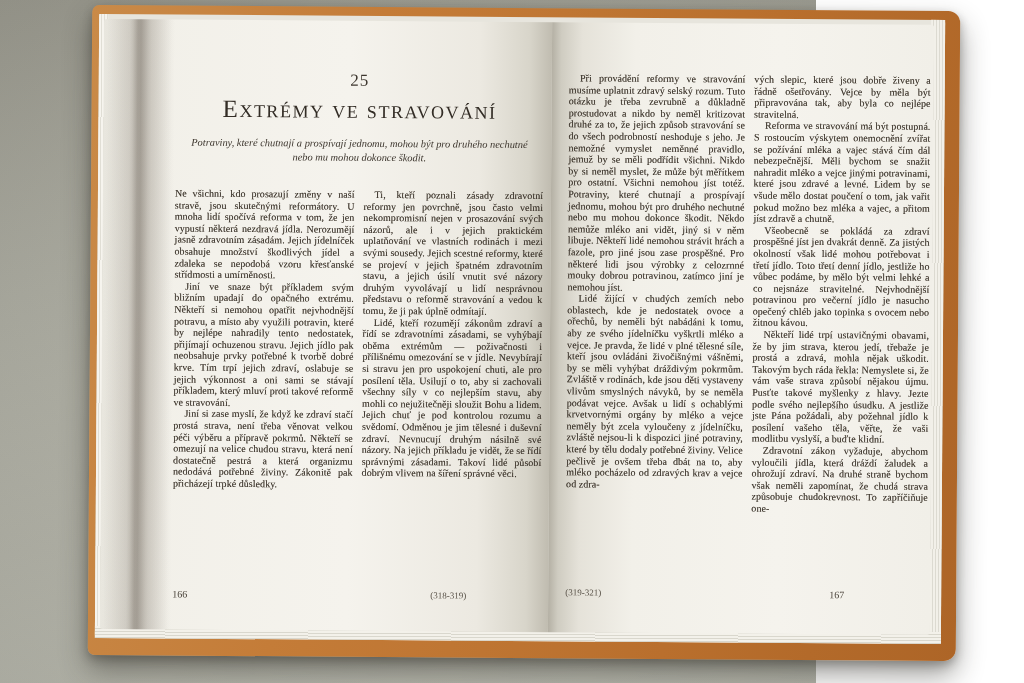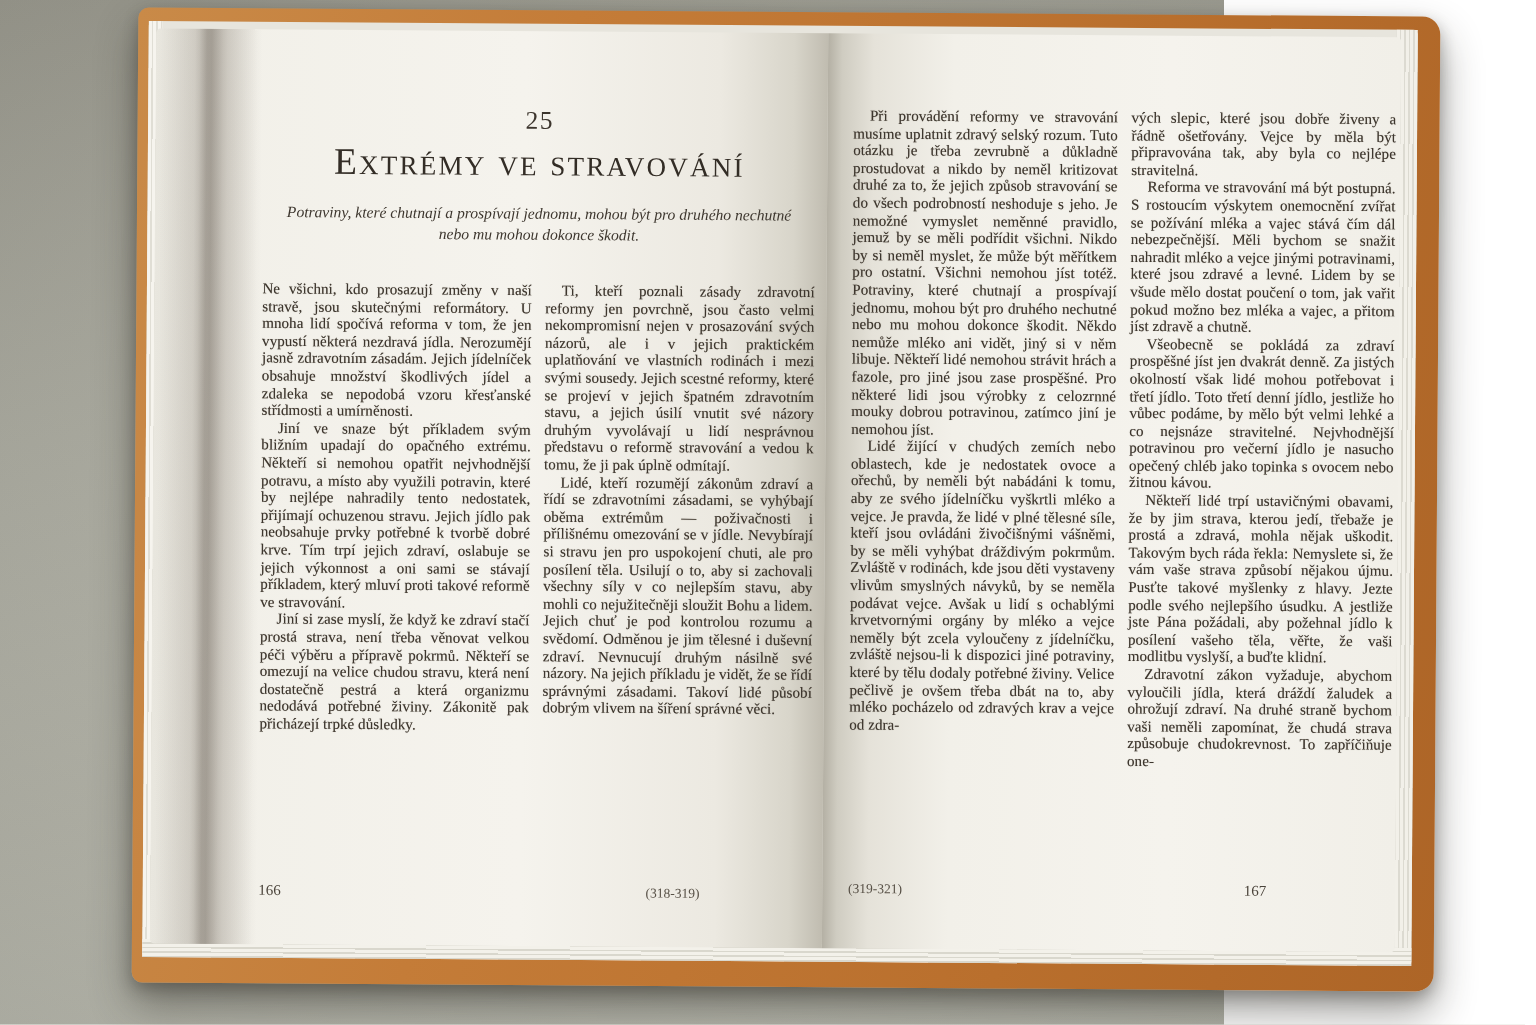--- a/index.html
+++ b/index.html
@@ -92,21 +92,21 @@
           <div class="cols">
             <div class="col">
                 <p class="para ind">Při provádění reformy ve stravování musíme uplatnit zdravý selský rozum. Tuto otázku je třeba zevrubně a důkladně prostudovat a nikdo by neměl kritizovat druhé za to, že jejich způsob stravování se do všech podrobností neshoduje s jeho. Je nemožné vymyslet neměnné pravidlo, jemuž by se měli podřídit všichni. Nikdo by si neměl myslet, že může být měřítkem pro ostatní. Všichni nemohou jíst totéž. Potraviny, které chutnají a prospívají jednomu, mohou být pro druhého nechutné nebo mu mohou dokonce škodit. Někdo nemůže mléko ani vidět, jiný si v něm libuje. Někteří lidé nemohou strávit hrách a fazole, pro jiné jsou zase prospěšné. Pro některé lidi jsou výrobky z celozrnné mouky dobrou potravinou, zatímco jiní je nemohou jíst.</p>
                 <p class="para ind">Lidé žijící v chudých zemích nebo oblastech, kde je nedostatek ovoce a ořechů, by neměli být nabádáni k tomu, aby ze svého jídelníčku vyškrtli mléko a vejce. Je pravda, že lidé v plné tělesné síle, kteří jsou ovládáni živočišnými vášněmi, by se měli vyhýbat dráždivým pokrmům. Zvláště v rodinách, kde jsou děti vystaveny vlivům smyslných návyků, by se neměla podávat vejce. Avšak u lidí s ochablými krvetvornými orgány by mléko a vejce neměly být zcela vyloučeny z jídelníčku, zvláště nejsou-li k dispozici jiné potraviny, které by tělu dodaly potřebné živiny. Velice pečlivě je ovšem třeba dbát na to, aby mléko pocházelo od zdravých krav a vejce od zdra-</p>
               </div>
             <div class="col">
                 <p class="para">vých slepic, které jsou dobře živeny a řádně ošetřovány. Vejce by měla být připravována tak, aby byla co nejlépe stravitelná.</p>
                 <p class="para ind">Reforma ve stravování má být postupná. S rostoucím výskytem onemocnění zvířat se požívání mléka a vajec stává čím dál nebezpečnější. Měli bychom se snažit nahradit mléko a vejce jinými potravinami, které jsou zdravé a levné. Lidem by se všude mělo dostat poučení o tom, jak vařit pokud možno bez mléka a vajec, a přitom jíst zdravě a chutně.</p>
                 <p class="para ind">Všeobecně se pokládá za zdraví prospěšné jíst jen dvakrát denně. Za jistých okolností však lidé mohou potřebovat i třetí jídlo. Toto třetí denní jídlo, jestliže ho vůbec podáme, by mělo být velmi lehké a co nejsnáze stravitelné. Nejvhodnější potravinou pro večerní jídlo je nasucho opečený chléb jako topinka s ovocem nebo žitnou kávou.</p>
                 <p class="para ind">Někteří lidé trpí ustavičnými obavami, že by jim strava, kterou jedí, třebaže je prostá a zdravá, mohla nějak uškodit. Takovým bych ráda řekla: Nemyslete si, že vám vaše strava způsobí nějakou újmu. Pusťte takové myšlenky z hlavy. Jezte podle svého nejlepšího úsudku. A jestliže jste Pána požádali, aby požehnal jídlo k posílení vašeho těla, věřte, že vaši modlitbu vyslyší, a buďte klidní.</p>
-                <p class="para ind">Zdravotní zákon vyžaduje, abychom vyloučili jídla, která dráždí žaludek a ohrožují zdraví. Na druhé straně bychom vaši neměli zapomínat, že chudá strava způsobuje chudokrevnost. To zapříčiňuje one-</p>
+                <p class="para ind">Zdravotní zákon vyžaduje, abychom vyloučili jídla, která dráždí žaludek a ohrožují zdraví. Na druhé straně bychom však neměli zapomínat, že chudá strava způsobuje chudokrevnost. To zapříčiňuje one-</p>
               </div>
           </div>
           <div class="page-footer">
             <span class="half footer-ref">(319-321)</span>
             <span class="half center">167</span>
           </div>
         </div>
       </div>
 
     </div>

